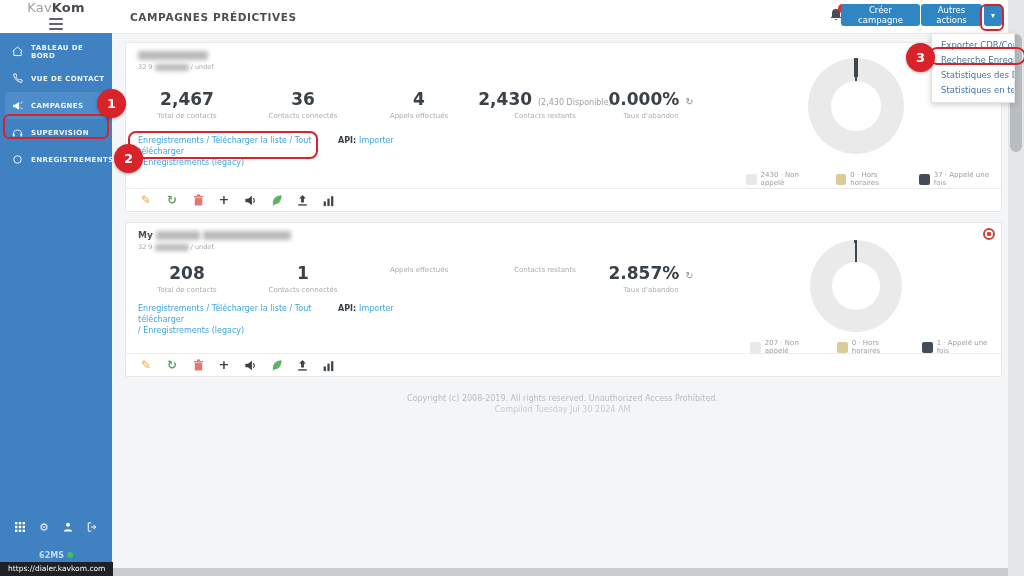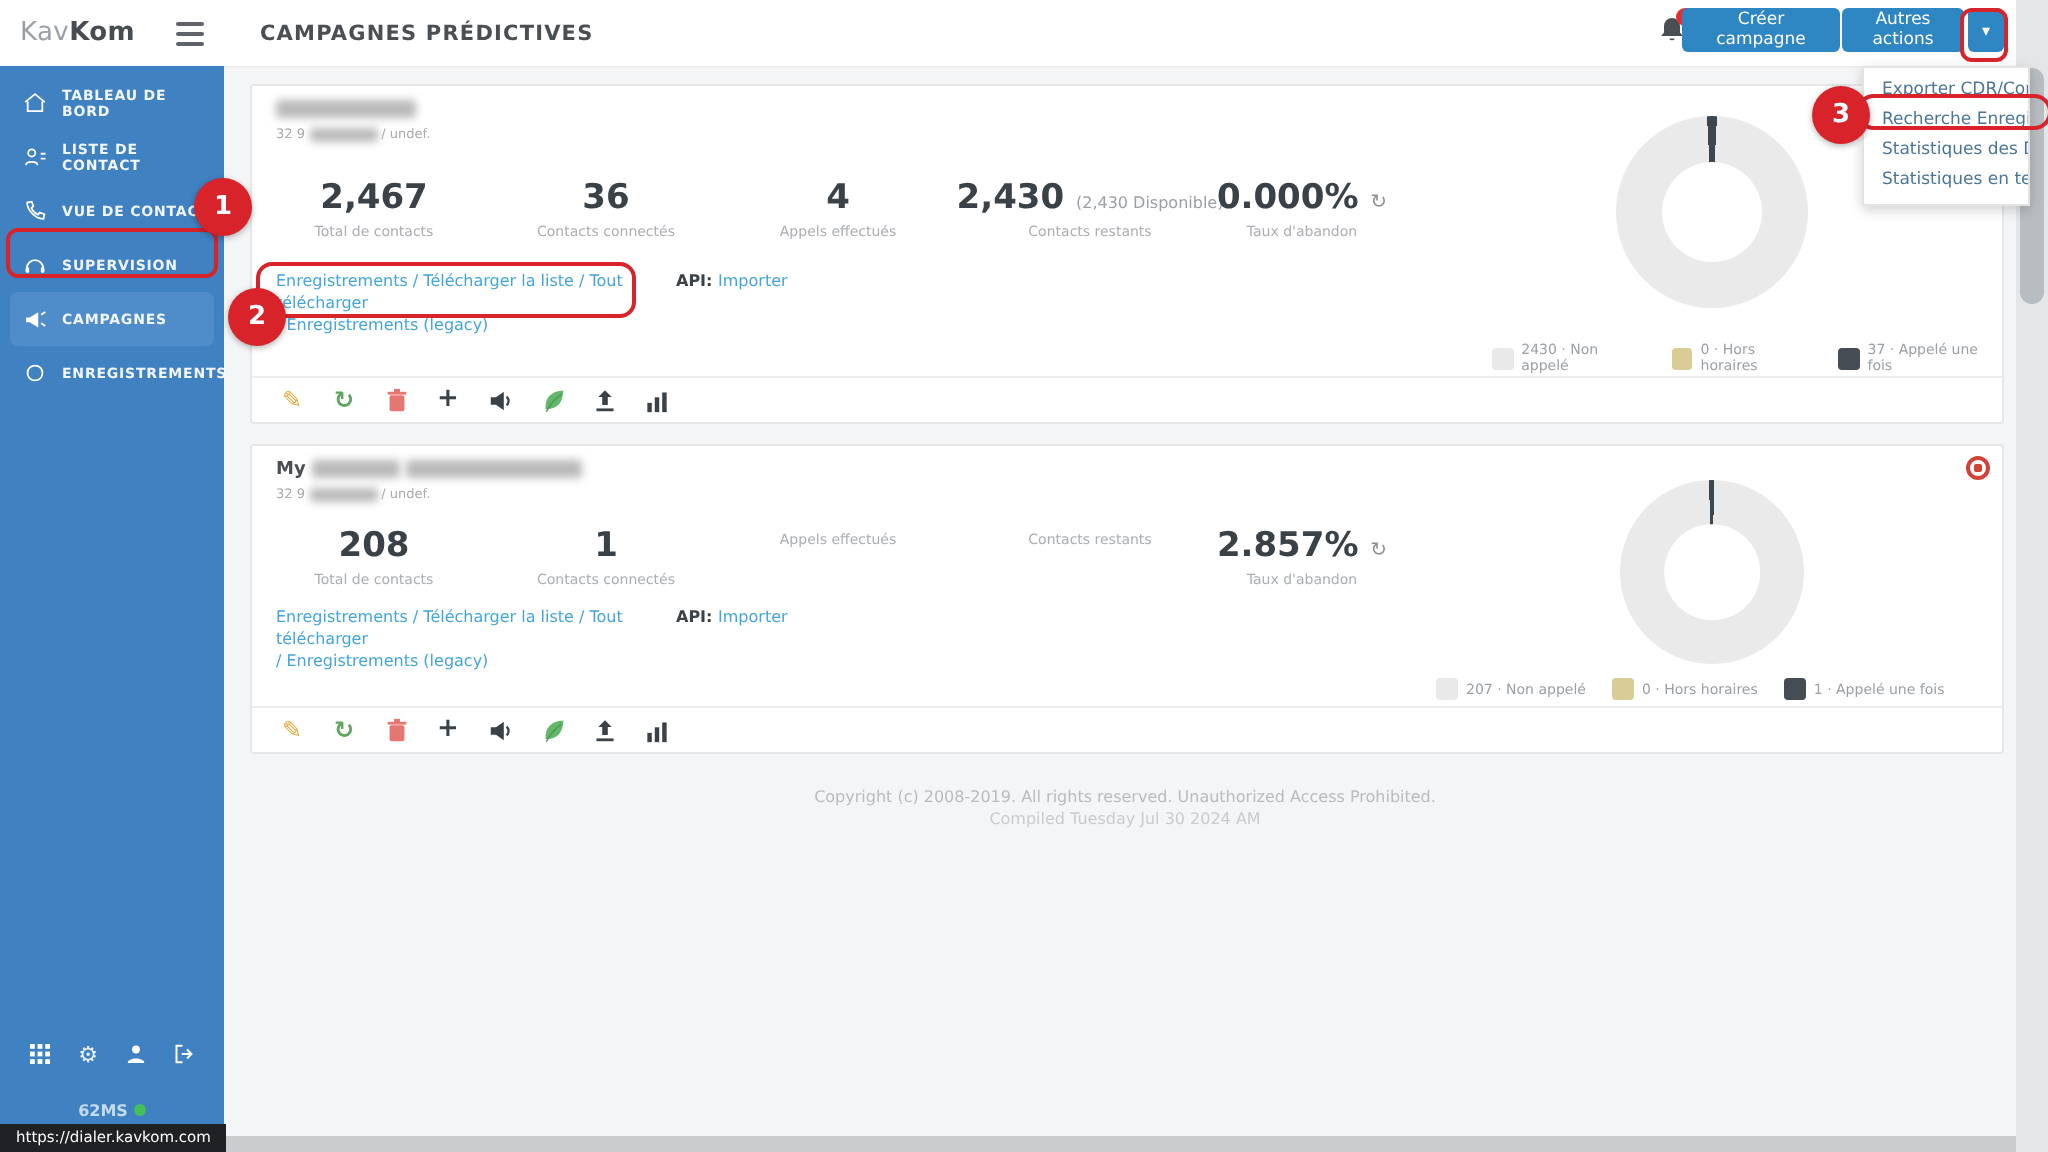--- a/index.html
+++ b/index.html
@@ -3,21 +3,21 @@
 <meta charset="utf-8">
 <style>
   html,body{margin:0;padding:0;background:#fff;}
   .screen{position:relative;width:1024px;height:576px;overflow:hidden;
           font-family:"DejaVu Sans","Liberation Sans",sans-serif;background:#f4f5f6;}
   .abs{position:absolute;}
 
   
   .sidebar{left:0;top:0;width:112px;height:568px;background:#3f81c1;z-index:3;}
   .logo-bar{left:0;top:0;width:112px;height:33px;background:#fff;display:flex;align-items:center;
-            padding:0 10px;box-sizing:border-box;justify-content:space-between;}
+            padding:0 10px;box-sizing:border-box;justify-content:space-between;flex-direction:column;}
   .logo{font-size:13px;color:#9aa0a6;letter-spacing:.2px;}
   .logo b{color:#474c51;}
   .burger span{display:block;width:14px;height:2px;background:#5f6368;margin:3px 0;border-radius:1px;}
   .nav{position:absolute;left:0;top:38px;width:112px;}
   .nav-item{display:flex;align-items:center;gap:7px;height:27px;margin:0 5px;padding-left:6px;
             border-radius:4px;color:rgba(255,255,255,.93);font-size:7px;font-weight:bold;
             letter-spacing:.4px;cursor:pointer;}
   .nav-item.active{background:#4f8dca;}
   .nav-item svg{flex:0 0 auto;}
   .side-foot{left:0;top:520px;width:112px;display:flex;justify-content:center;gap:10px;align-items:center;}
@@ -61,21 +61,21 @@
   .api a{color:#43a5dc;font-weight:normal;text-decoration:none;cursor:pointer;}
   .donut{position:absolute;border-radius:50%;}
   .card1 .donut{left:682px;top:15px;width:96px;height:96px;
         background:conic-gradient(from -3deg,#3f474e 0 6deg,#eaeaea 6deg 360deg);}
   .card2 .donut{left:684px;top:17px;width:92px;height:92px;
         background:conic-gradient(from -2deg,#3f474e 0 3.5deg,#eaeaea 3.5deg 360deg);}
   .hole{position:absolute;left:50%;top:50%;width:52%;height:52%;transform:translate(-50%,-50%);
         border-radius:50%;background:#fff;}
   .legend{position:absolute;display:flex;gap:13px;align-items:center;font-size:7px;color:#9aa0a5;}
   .card1 .legend{left:620px;top:128px;}
-  .card2 .legend{left:592px;top:116px;}
+  .card2 .legend{left:624px;top:116px;}
   .legend .entry{display:flex;align-items:center;gap:4px;}
   .sw{width:11px;height:11px;border-radius:2px;}
   .sw-gray{background:#e9e9e9;} .sw-tan{background:#d9cc96;} .sw-dark{background:#454c53;}
   .toolbar{position:absolute;left:0;bottom:0;width:100%;border-top:1px solid #ececec;height:23px;
            display:flex;align-items:center;gap:12px;padding-left:13px;box-sizing:border-box;}
   .tico{width:14px;height:14px;display:flex;align-items:center;justify-content:center;cursor:pointer;
         font-size:12px;line-height:14px;}
   .g-pencil{color:#e2a93b;} .g-refresh{color:#61a75f;font-weight:bold;} .g-plus{color:#3a4147;font-weight:bold;font-size:13px;}
   .stop-btn{position:absolute;left:857px;top:5px;width:12px;height:12px;border:2px solid #cf4436;border-radius:50%;
             box-sizing:border-box;cursor:pointer;}
@@ -115,45 +115,38 @@
     </div>
     <nav class="nav">
       <div class="nav-item">
         <svg width="13" height="13" viewBox="0 0 16 16">
             <path d="M2 7.5L8 2.5l6 5M3.5 7v6h9V7" stroke="#fff" stroke-width="1.1" fill="none"></path>
           </svg>
         <span>TABLEAU DE BORD</span>
       </div>
       <div class="nav-item">
         <svg width="13" height="13" viewBox="0 0 16 16">
-            <circle cx="6" cy="5.5" r="2.2" stroke="#fff" stroke-width="1.1" fill="none"></circle>
-            <path d="M2.5 13c0-2.6 7-2.6 7 0M11.5 6h3M11.5 9h3" stroke="#fff" stroke-width="1.1" fill="none"></path>
-          </svg>
-        <span>LISTE DE CONTACT</span>
-      </div>
-      <div class="nav-item">
+            <path d="M3.2 2.8c-.3 4.6 5.4 10.3 10 10l.6-2.8-2.9-1-1 1.2C8 9.4 6.6 8 5.8 6.1l1.2-1-1-2.8z" stroke="#fff" stroke-width="1.1" fill="none"></path>
+          </svg>
+        <span>VUE DE CONTACT</span>
+      </div>
+      <div class="nav-item active">
         <svg width="13" height="13" viewBox="0 0 16 16">
-            <path d="M3.2 2.8c-.3 4.6 5.4 10.3 10 10l.6-2.8-2.9-1-1 1.2C8 9.4 6.6 8 5.8 6.1l1.2-1-1-2.8z" stroke="#fff" stroke-width="1.1" fill="none"></path>
-          </svg>
-        <span>VUE DE CONTACT</span>
+            <path d="M2.5 7v3h2.2l5.3 3.2V3.8L4.7 7z" fill="#fff"></path>
+            <path d="M11.8 5.4l2.5-1.7M11.8 10.6l2.5 1.7" stroke="#fff" stroke-width="1.1"></path>
+          </svg>
+        <span>CAMPAGNES</span>
       </div>
       <div class="nav-item">
         <svg width="13" height="13" viewBox="0 0 16 16">
             <path d="M3 10a5 5 0 0 1 10 0" stroke="#fff" stroke-width="1.1" fill="none"></path>
             <rect x="2.2" y="9.3" width="2.2" height="3.6" rx="1" fill="#fff"></rect>
             <rect x="11.6" y="9.3" width="2.2" height="3.6" rx="1" fill="#fff"></rect>
           </svg>
         <span>SUPERVISION</span>
-      </div>
-      <div class="nav-item active">
-        <svg width="13" height="13" viewBox="0 0 16 16">
-            <path d="M2.5 7v3h2.2l5.3 3.2V3.8L4.7 7z" fill="#fff"></path>
-            <path d="M11.8 5.4l2.5-1.7M11.8 10.6l2.5 1.7" stroke="#fff" stroke-width="1.1"></path>
-          </svg>
-        <span>CAMPAGNES</span>
       </div>
       <div class="nav-item">
         <svg width="13" height="13" viewBox="0 0 16 16">
             <circle cx="8" cy="8" r="4.6" stroke="#fff" stroke-width="1.1" fill="none"></circle>
           </svg>
         <span>ENREGISTREMENTS</span>
       </div>
     </nav>
     <div class="abs side-foot">
       <span class="fico">

